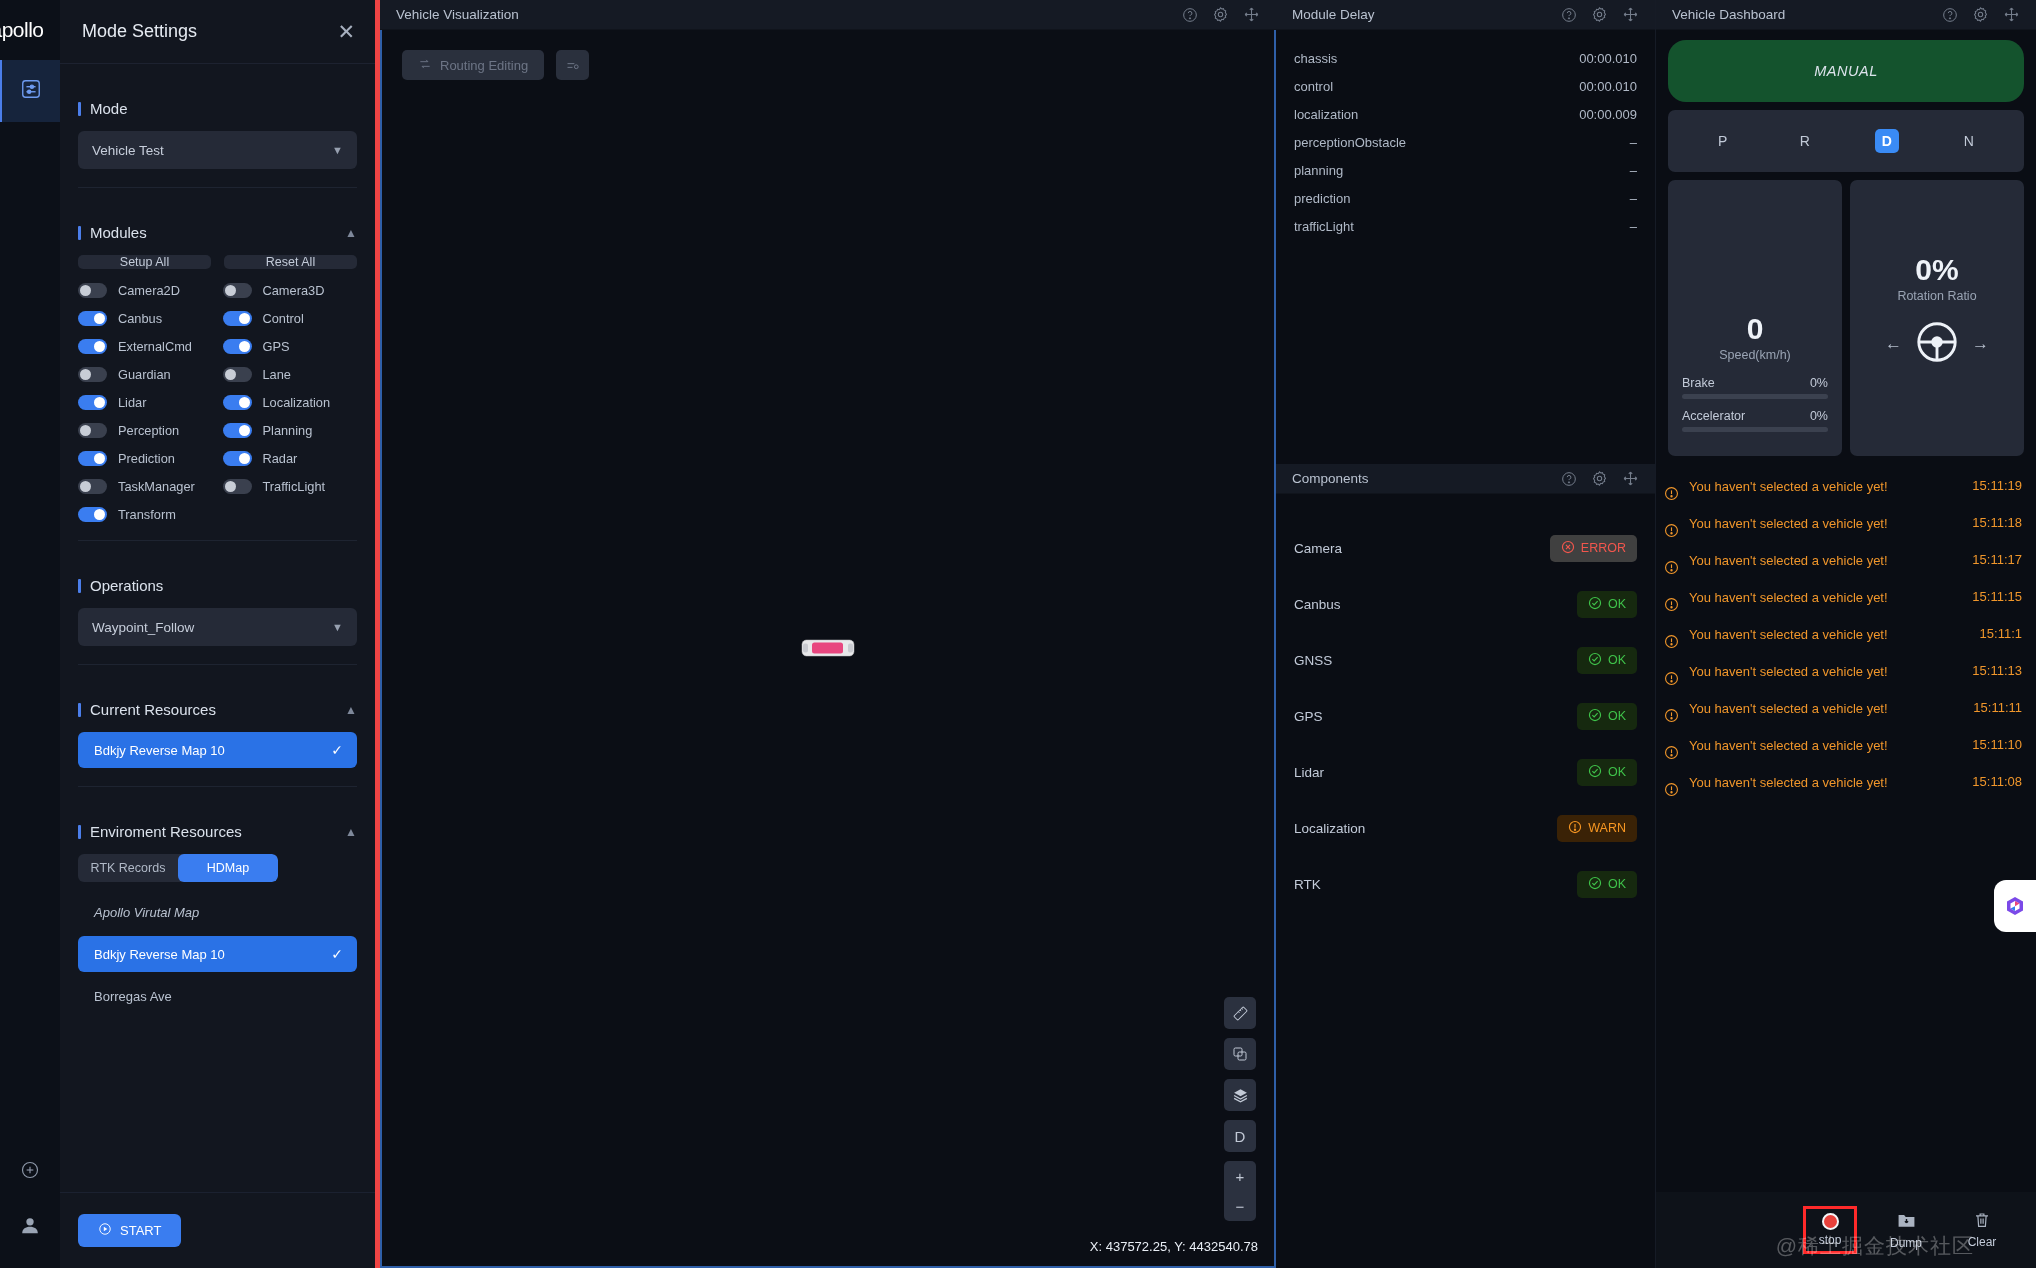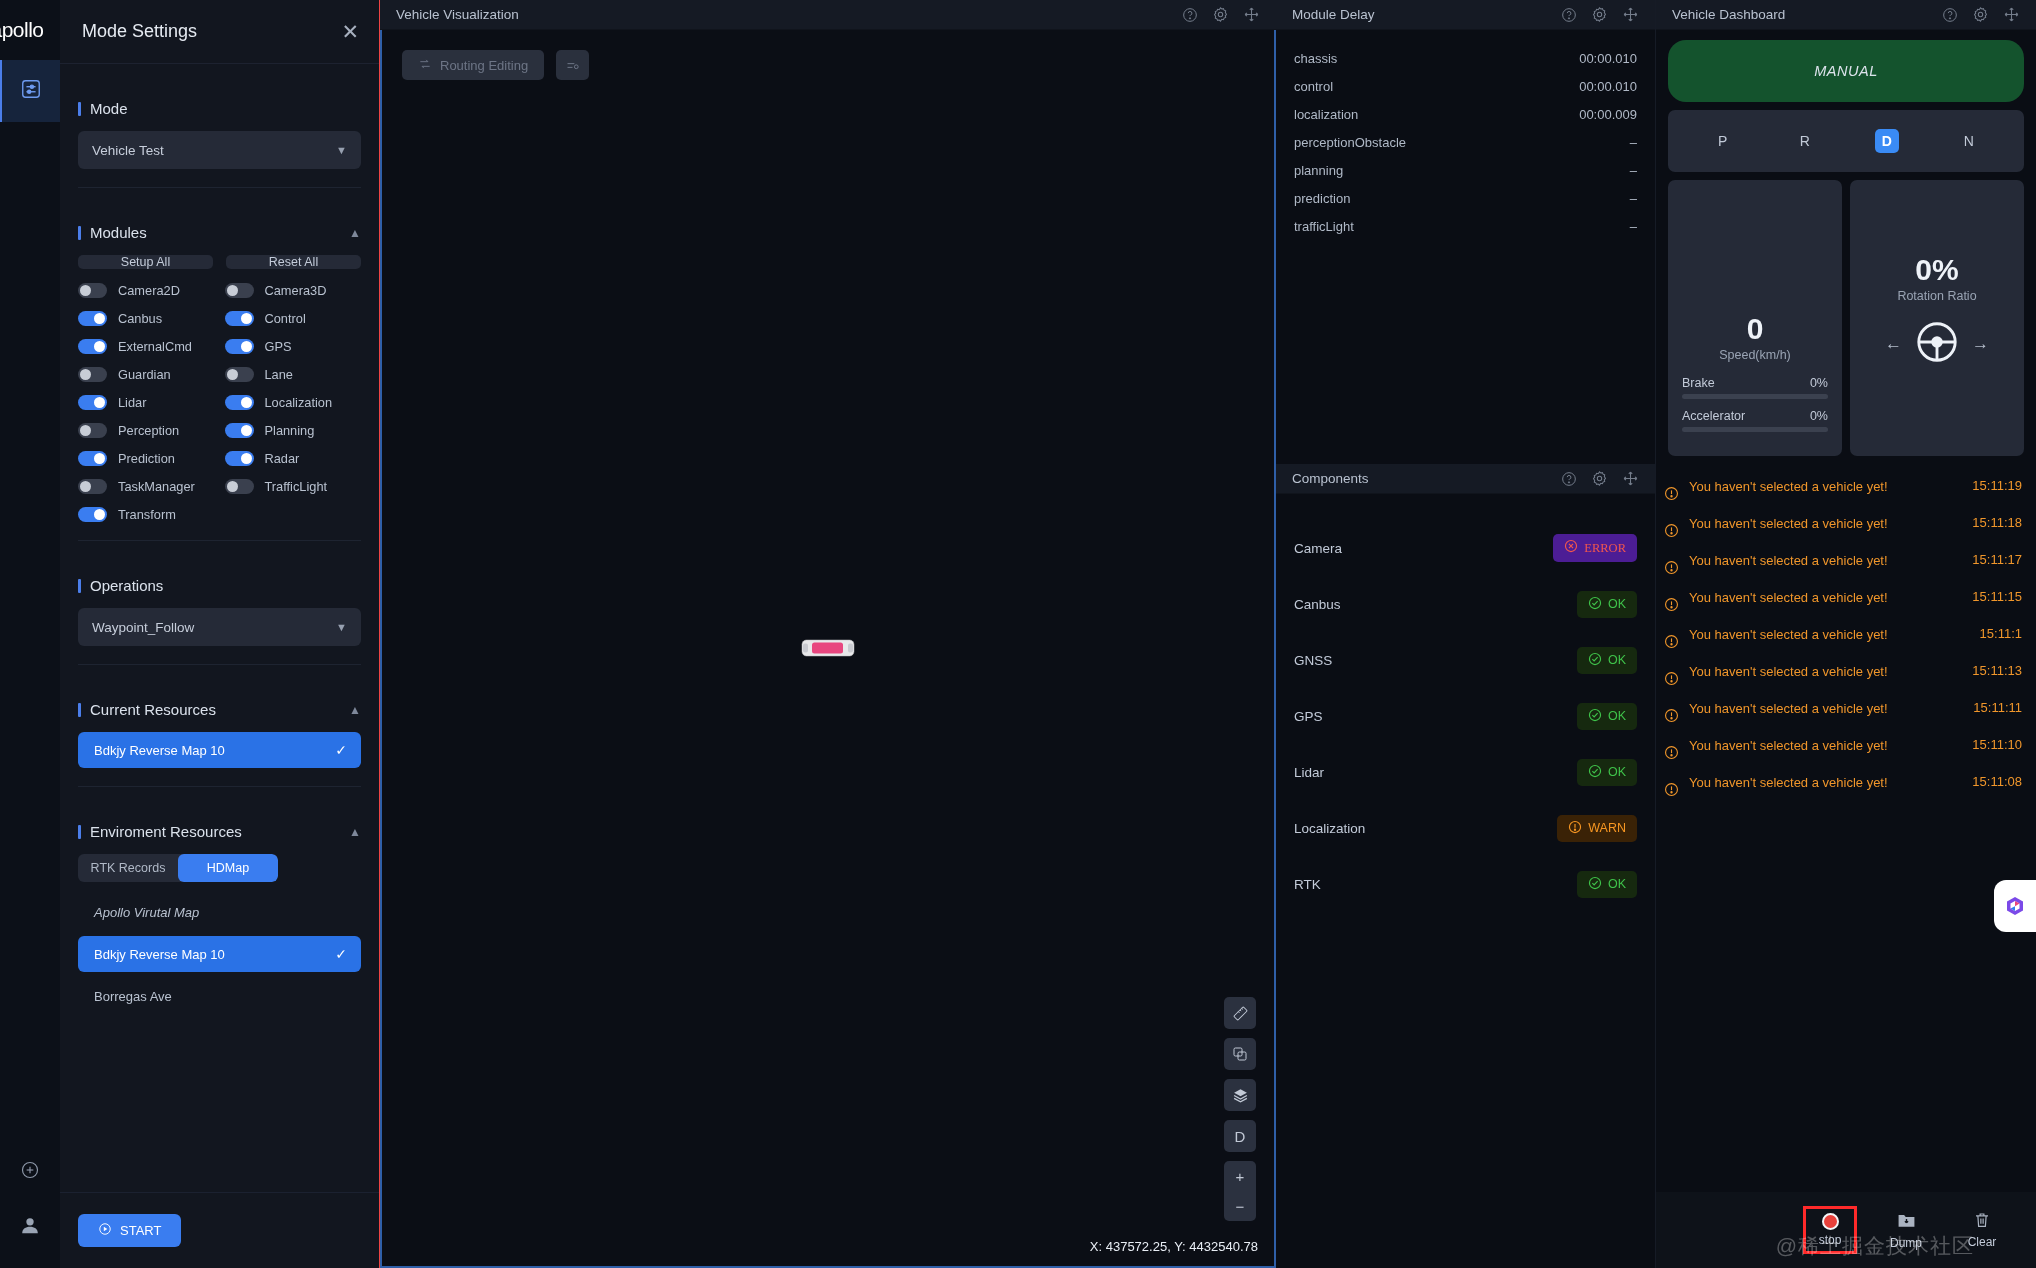--- a/index.html
+++ b/index.html
@@ -30,21 +30,21 @@
     width: 60px; height: 62px; display: flex; align-items: center;
     justify-content: center;
   }
   .rail-btn.active { background: #16243c; border-left: 2px solid #4b7eea; }
   .rail-spacer { flex: 1; }
   .rail-bottom { width: 60px; display:flex; flex-direction:column; align-items:center; gap: 30px; padding-bottom: 28px;}
 
   
   .settings {
     width: 320px; flex: 0 0 320px; height: 1268px; background: #12161f;
-    display: flex; flex-direction: column; border-right: 1px solid #ef4444;
+    display: flex; flex-direction: column; border-right: 5px solid #ef4444;
   }
   .settings-head {
     height: 64px; flex: 0 0 64px; display: flex; align-items: center;
     justify-content: space-between; padding: 0 20px 0 22px;
     border-bottom: 1px solid #1d2230; background: #12161f;
   }
   .settings-title { font-size: 18px; color: #e6ebf2; }
   .close-x { font-size: 21px; color: #a7b0bf; cursor: pointer; line-height: 1; }
   .settings-body { flex: 1; overflow: hidden; padding: 0 18px; }
 
@@ -211,21 +211,21 @@
 
   .comp-row {
     display: flex; align-items: center; justify-content: space-between;
     height: 56px; font-size: 13.5px; color: #c3cbd9;
   }
   .badge {
     display: flex; align-items: center; gap: 6px; border-radius: 5px;
     padding: 5px 11px; font-size: 12.5px; font-weight: 400;
   }
   .badge.ok { background: #16290f; color: #3fc24a; }
-  .badge.err { background: #4c1d95; color: #f2564d; font-family: Liberation Serif, serif; }
+  .badge.err { background: #404040; color: #f2564d; }
   .badge.warn { background: #3a2206; color: #f79622; }
 
   .console-body { background: #0a0d14; flex: 1; overflow: hidden; padding: 8px 14px 0 8px; }
   .log {
     display: flex; align-items: flex-start; gap: 9px;
     padding: 5px 0; color: #f0962b; font-size: 13px;
   }
   .log .ic { flex: 0 0 16px; margin-top: 9px; }
   .log .msg { flex: 1; line-height: 1.55; }
   .log .ts { flex: 0 0 auto; font-size: 13px; white-space: nowrap; padding-top: 1px;}

